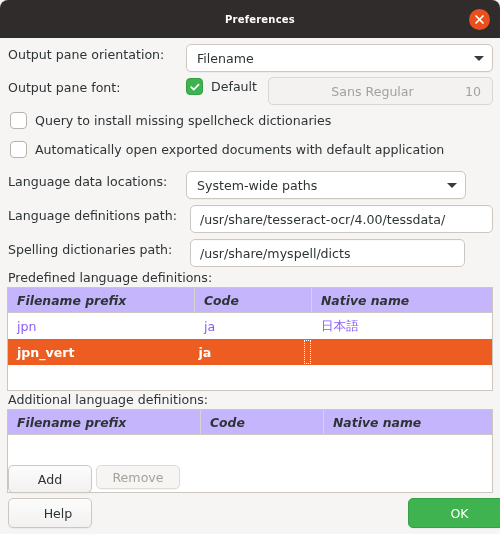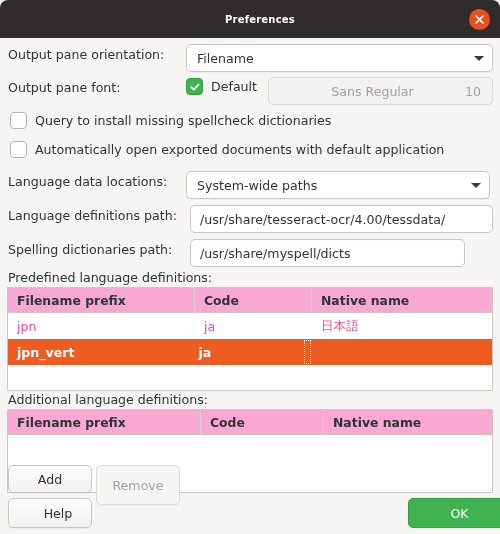--- a/index.html
+++ b/index.html
@@ -105,33 +105,34 @@
   
   .table {
     position: absolute;
     background: #ffffff;
     border: 1px solid #cdc7c2;
     overflow: hidden;
   }
   .thead {
     display: flex; height: 25px;
     border-bottom: 1px solid #cdc7c2;
-    background: #f9a8d4;
+    background: #c4b5fd;
+    font-style: italic;
   }
   .th {
     font-size: 12.4px; font-weight: bold; color: #2e3436;
     display: flex; align-items: center; padding-left: 9px;
     border-right: 1px solid #d8d4d0;
     height: 100%;
   }
   .th:last-child { border-right: none; }
   .trow { display: flex; height: 26px; align-items: center; }
   .trow.selected { background: #ed5c21; }
   .td {
-    font-size: 12.6px; color: #ec4899;
+    font-size: 12.6px; color: #8b5cf6;
     display: flex; align-items: center; padding-left: 9px;
     height: 100%; overflow: hidden; white-space: nowrap;
   }
   .trow.selected .td { color: #ffffff; font-weight: bold; }
   .td.focus-cell {
     outline: 1px dotted #ffffff;
     outline-offset: -2px;
   }
 
   
@@ -194,21 +195,21 @@
     <span class="chk-text">Query to install missing spellcheck dictionaries</span>
   </div>
   <div class="row" style="left:10px; top:103px;">
     <span class="chk"></span>
     <span class="chk-text">Automatically open exported documents with default application</span>
   </div>
 
   <div class="row" style="left:8px; top:136px;">
     <span class="lbl">Language data locations:</span>
   </div>
-  <div class="combo" style="position:absolute; left:186px; top:133px; width:304px;">
+  <div class="combo" style="position:absolute; left:186px; top:133px; width:280px;">
     <span>System-wide paths</span>
     <span class="caret"></span>
   </div>
 
   <div class="row" style="left:8px; top:170px;justify-content:flex-end;">
     <span class="lbl">Language definitions path:</span>
   </div>
   <div class="entry" style="position:absolute; left:190px; top:167px; width:303px;">
     <span>/usr/share/tesseract-ocr/4.00/tessdata/</span>
   </div>
@@ -245,17 +246,17 @@
   <div class="table" style="left:7px; top:371px; width:486px; height:84px;">
     <div class="thead">
       <div class="th" style="width:193px;">Filename prefix</div>
       <div class="th" style="width:123px;">Code</div>
       <div class="th" style="flex:1;">Native name</div>
     </div>
     <div style="height:57px;"></div>
   </div>
 
   <button class="btn" style="left:8px; top:427px; width:84px; height:28px;">Add</button>
-  <button class="btn disabled" style="left:96px; top:427px; width:84px; height:40px;">Remove</button>
+  <button class="btn disabled" style="left:96px; top:427px; width:84px; height:24px;">Remove</button>
   <button class="btn" style="left:8px; top:460px; width:84px; height:30px;padding-left:16px;">Help</button>
   <button class="btn suggested" style="left:408px; top:460px; width:103px; height:30px;">OK</button>
 
 </div>
 
 </body></html>

